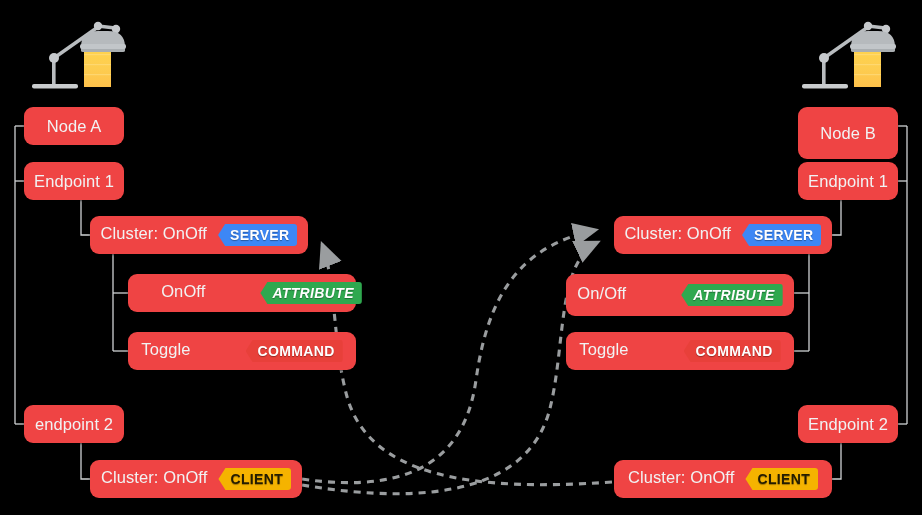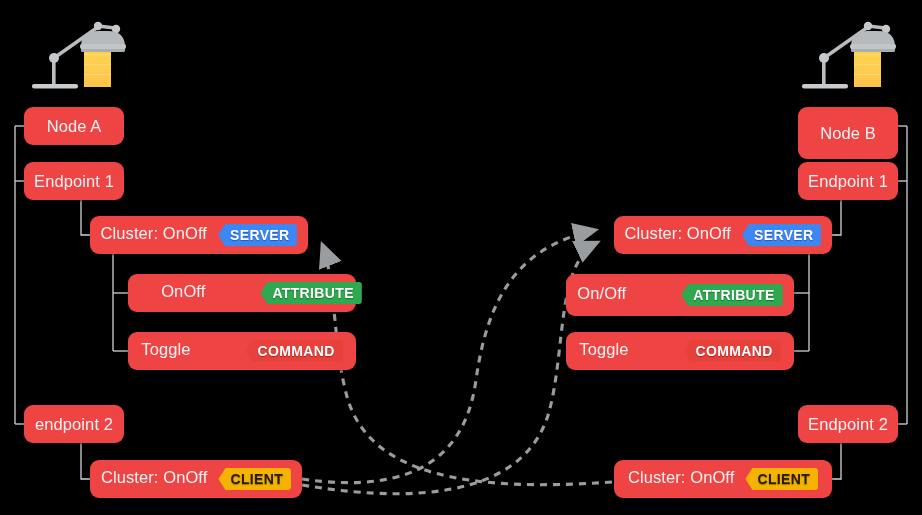--- a/index.html
+++ b/index.html
@@ -53,21 +53,21 @@
     letter-spacing:.35px;
     color:#fff;
     line-height:1;
     padding:4px 8px 4px 12px;
     border-radius:2px 3px 3px 2px;
     clip-path:polygon(7px 0, 100% 0, 100% 100%, 7px 100%, 0 50%);
     text-shadow:0 1px 1px rgba(0,0,0,.35);
   }
   .badge-server{background:#3d87f5;}
   .badge-client{background:#f5b300;color:#241c00;}
-  .badge-attribute{background:#2fa84f;}
+  .badge-attribute{background:#2fa84f;font-style:italic;}
   .badge-command{background:#e8403a;}
   .gap-md{margin-left:55px;}
 
   
   .lamp{position:absolute;z-index:3;}
 </style>
 </head>
 <body>
 
 <div id="stage">

